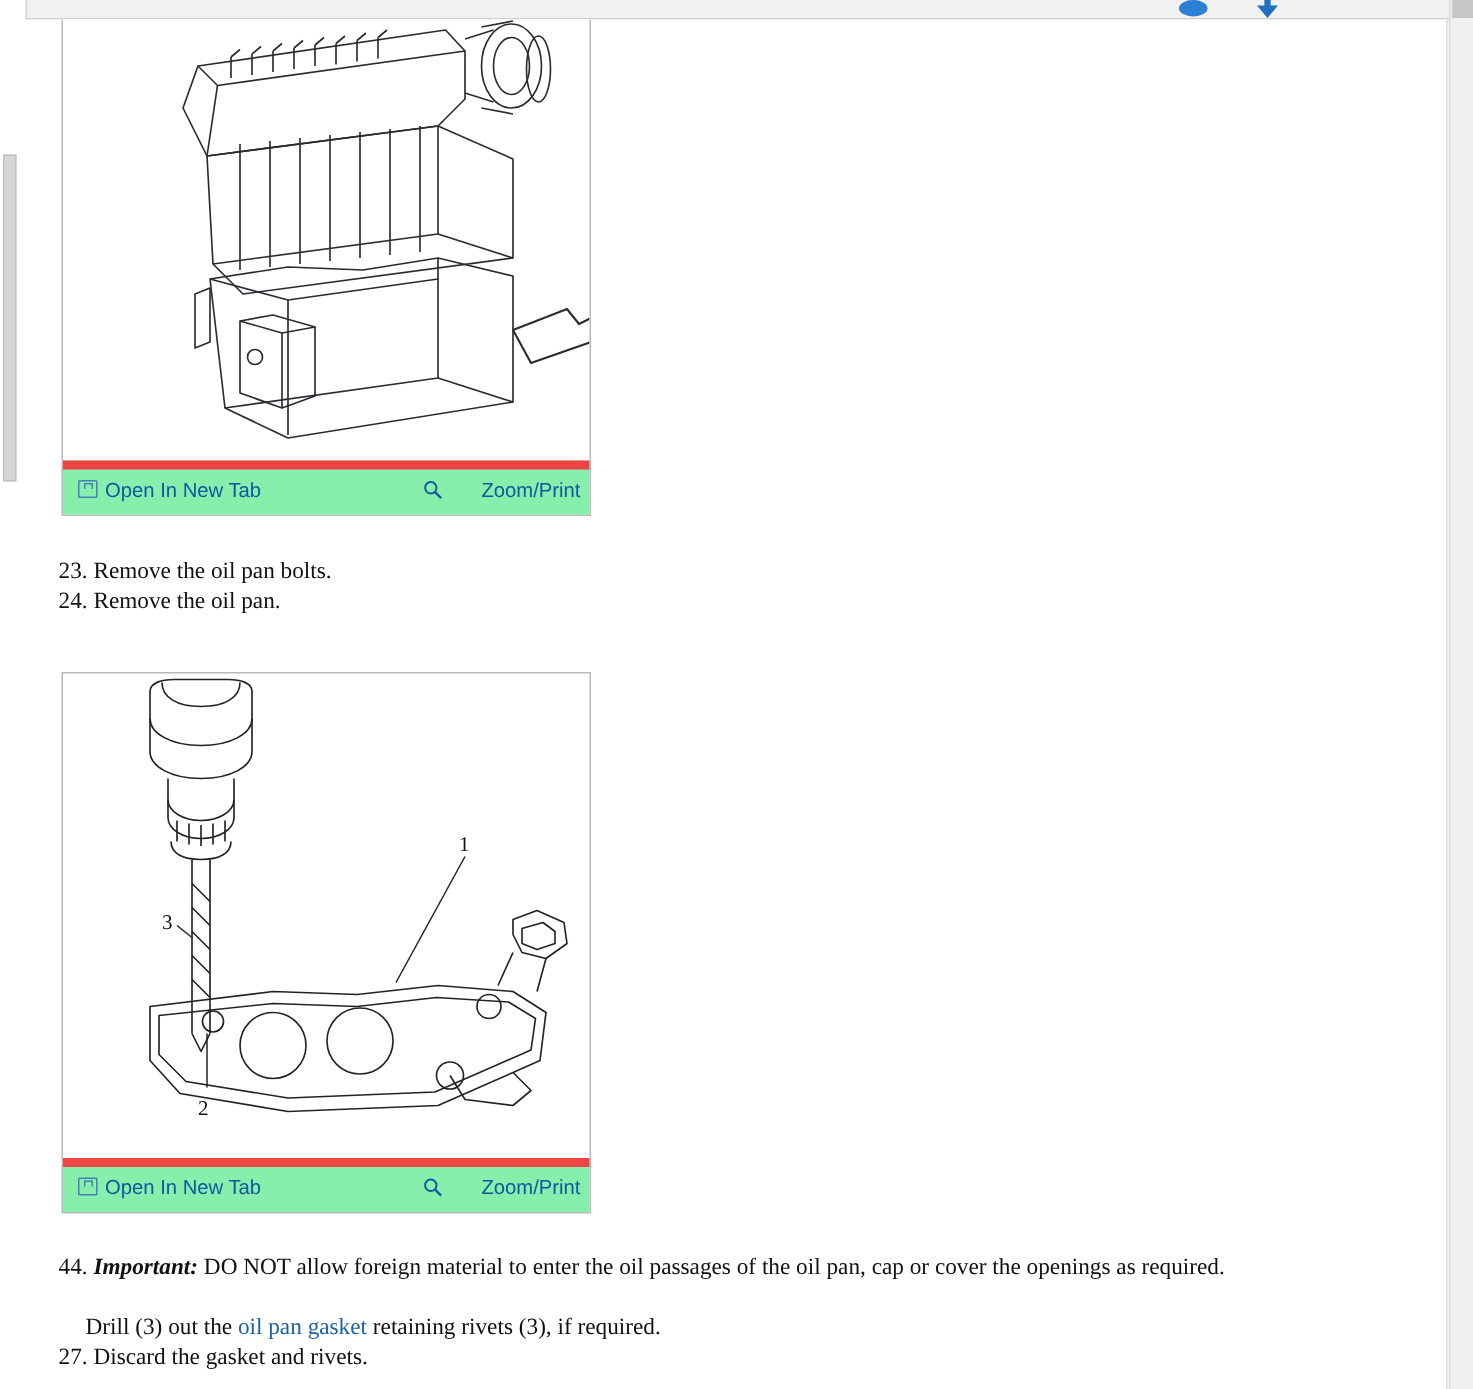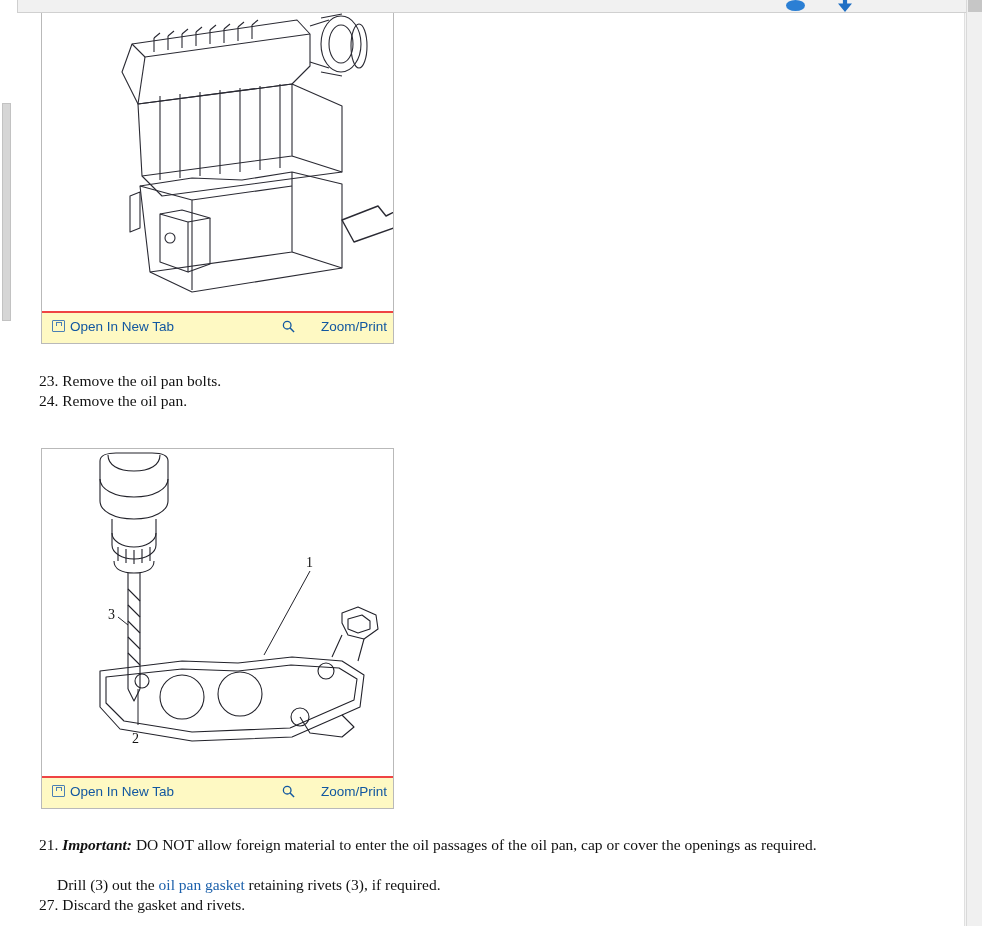--- a/index.html
+++ b/index.html
@@ -138,22 +138,22 @@
     right: 0;
     bottom: 30px;
     overflow: hidden;
   }
   .figure .fig-bar {
     position: absolute;
     left: 0;
     right: 0;
     bottom: 0;
     height: 30px;
-    border-top: 2px solid #ef4444;
-    background: #fef9c3;
+    border-top: 6px solid #ef4444;
+    background: #86efac;
   }
   .fig-link {
     position: absolute;
     top: 6px;
     font-family: "Liberation Sans", sans-serif;
     font-size: 13.5px;
     color: #1257a0;
     text-decoration: none;
     cursor: pointer;
     white-space: nowrap;
@@ -340,21 +340,21 @@
             <circle cx="5.6" cy="5.6" r="4.1" fill="none" stroke="#1257a0" stroke-width="1.4"></circle>
             <line x1="8.7" y1="8.7" x2="13" y2="13" stroke="#1257a0" stroke-width="1.6"></line>
           </svg>
         </span>
         <a class="fig-link zoom">Zoom/Print</a>
       </div>
     </div>
 
     <div class="steps" style="left:23px; top:822px; width:900px;">
       <div>
-        <span>21.</span>
+        <span>44.</span>
         <span class="bold">Important:</span>
         <span>DO NOT allow foreign material to enter the oil passages of the oil pan, cap or cover the openings as required.</span>
       </div>
       <div style="height:20px;"></div>
       <div style="padding-left:18px;">
         <span>Drill (3) out the </span><a class="inline-link">oil pan gasket</a><span> retaining rivets (3), if required.</span>
       </div>
       <div>
         <span>27.</span>
         <span>Discard the gasket and rivets.</span>

